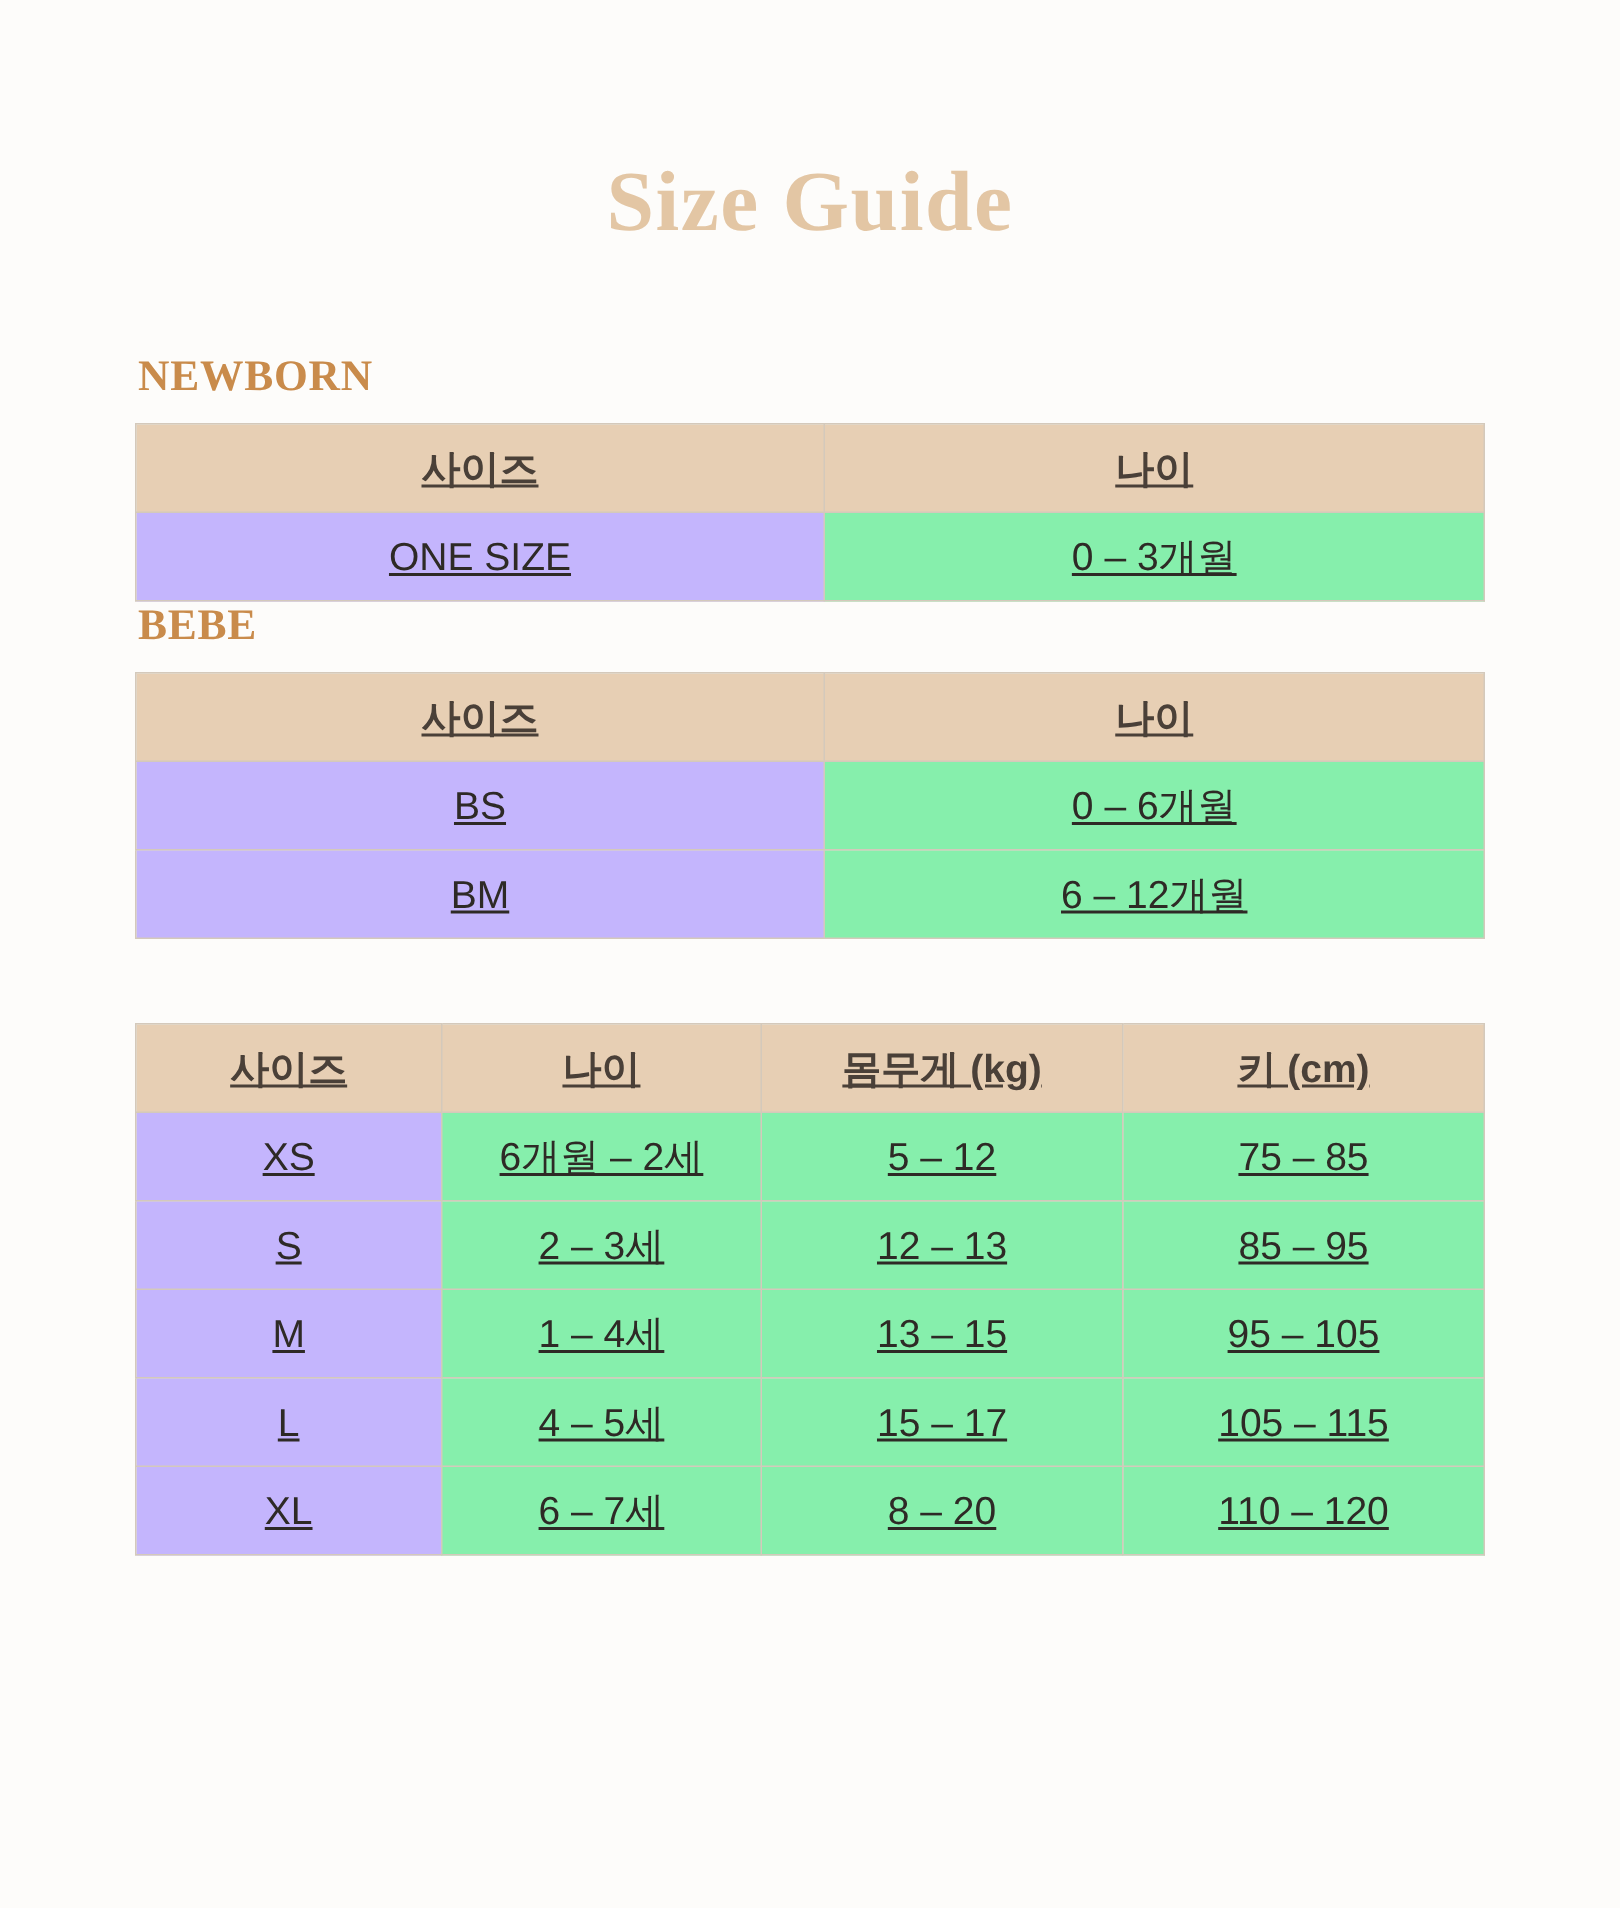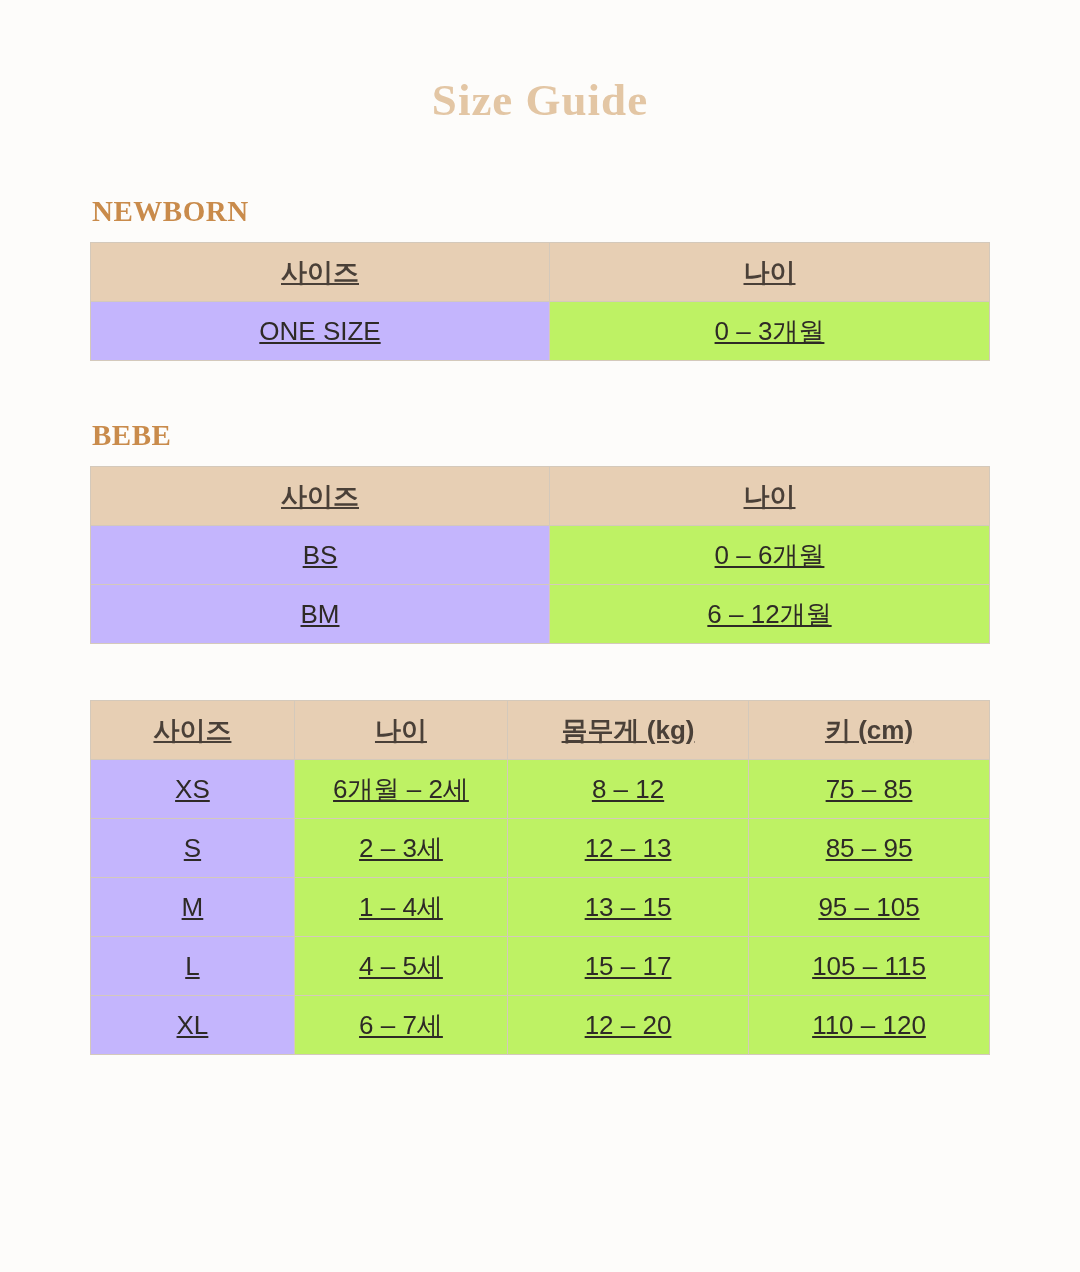--- a/index.html
+++ b/index.html
@@ -17,40 +17,40 @@
   .page {
     position: relative;
     width: 1080px;
     height: 1272px;
     box-sizing: border-box;
   }
   .title {
     text-align: center;
     font-family: "Liberation Serif", serif;
     font-weight: bold;
-    font-size: 45px;
+    font-size: 57px;
     letter-spacing: 1px;
     color: #e3c6a4;
     margin: 0;
-    padding-top: 78px;
+    padding-top: 106px;
     line-height: 1;
   }
   .section {
     margin: 0 90px;
   }
   .section-label {
     font-family: "Liberation Serif", serif;
     font-weight: bold;
     font-size: 29px;
     letter-spacing: 0.5px;
     color: #c98b4b;
     margin: 0 0 14px 2px;
   }
   .sec-newborn { margin-top: 72px; }
-  .sec-bebe { margin-top: 58px; }
+  .sec-bebe { }
   .sec-kids { margin-top: 56px; }
 
   table.size-table {
     width: 100%;
     border-collapse: collapse;
     table-layout: fixed;
     background: #f7f4ef;
   }
   table.size-table th,
   table.size-table td {
@@ -67,21 +67,21 @@
     background: #e7cfb4;
     font-weight: bold;
     font-size: 26px;
     height: 58px;
     color: #4a4038;
   }
   table.size-table tbody td:first-child {
     background: #c4b5fd;
   }
   table.size-table tbody td {
-    background: #bef264;
+    background: #86efac;
   }
   .t-newborn thead th:first-child { width: 450px; }
   .t-bebe thead th:first-child { width: 450px; }
   .t-kids thead th { width: 25%; }
   .t-kids thead th:first-child { width: 21%; }
   .t-kids thead th:nth-child(2) { width: 22%; }
 </style>
 </head>
 <body>
 
@@ -136,21 +136,21 @@
           <th>사이즈</th>
           <th>나이</th>
           <th>몸무게 (kg)</th>
           <th>키 (cm)</th>
         </tr>
       </thead>
       <tbody>
         <tr>
           <td>XS</td>
           <td>6개월 – 2세</td>
-          <td>8 – 12</td>
+          <td>5 – 12</td>
           <td>75 – 85</td>
         </tr>
         <tr>
           <td>S</td>
           <td>2 – 3세</td>
           <td>12 – 13</td>
           <td>85 – 95</td>
         </tr>
         <tr>
           <td>M</td>
@@ -160,20 +160,20 @@
         </tr>
         <tr>
           <td>L</td>
           <td>4 – 5세</td>
           <td>15 – 17</td>
           <td>105 – 115</td>
         </tr>
         <tr>
           <td>XL</td>
           <td>6 – 7세</td>
-          <td>12 – 20</td>
+          <td>8 – 20</td>
           <td>110 – 120</td>
         </tr>
       </tbody>
     </table>
   </div>
 
 </div>
 
 </body></html>

